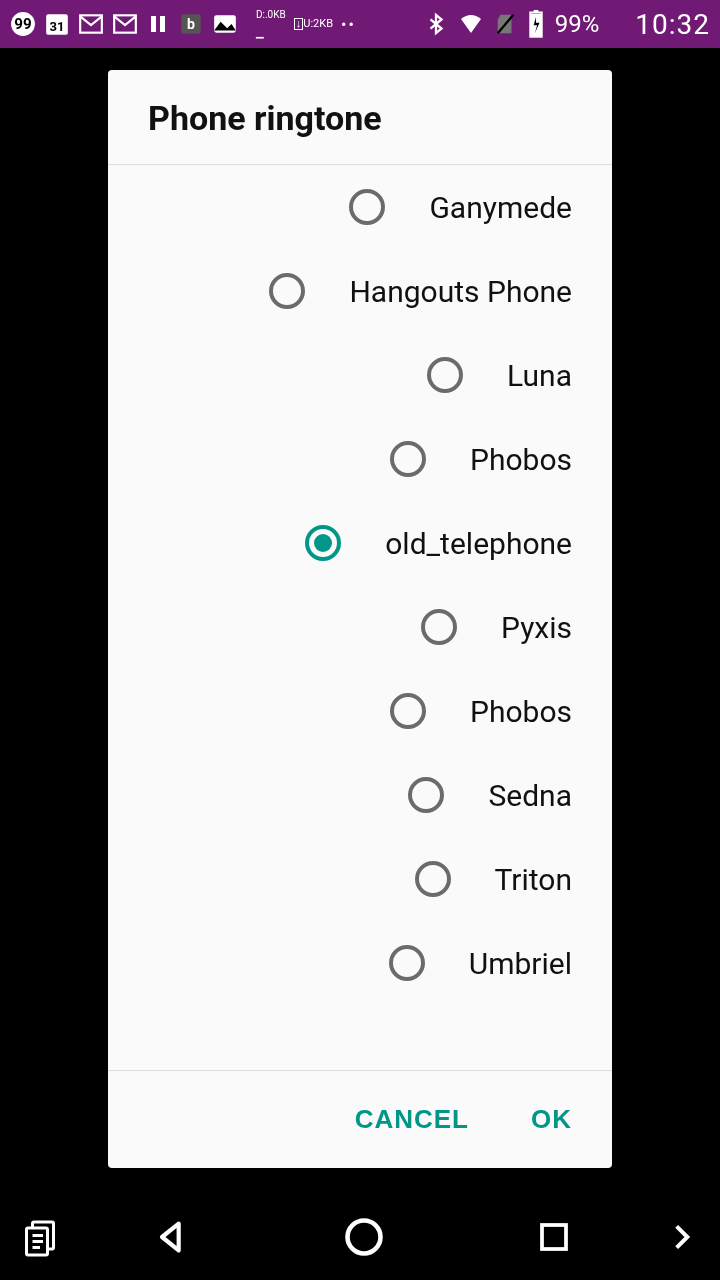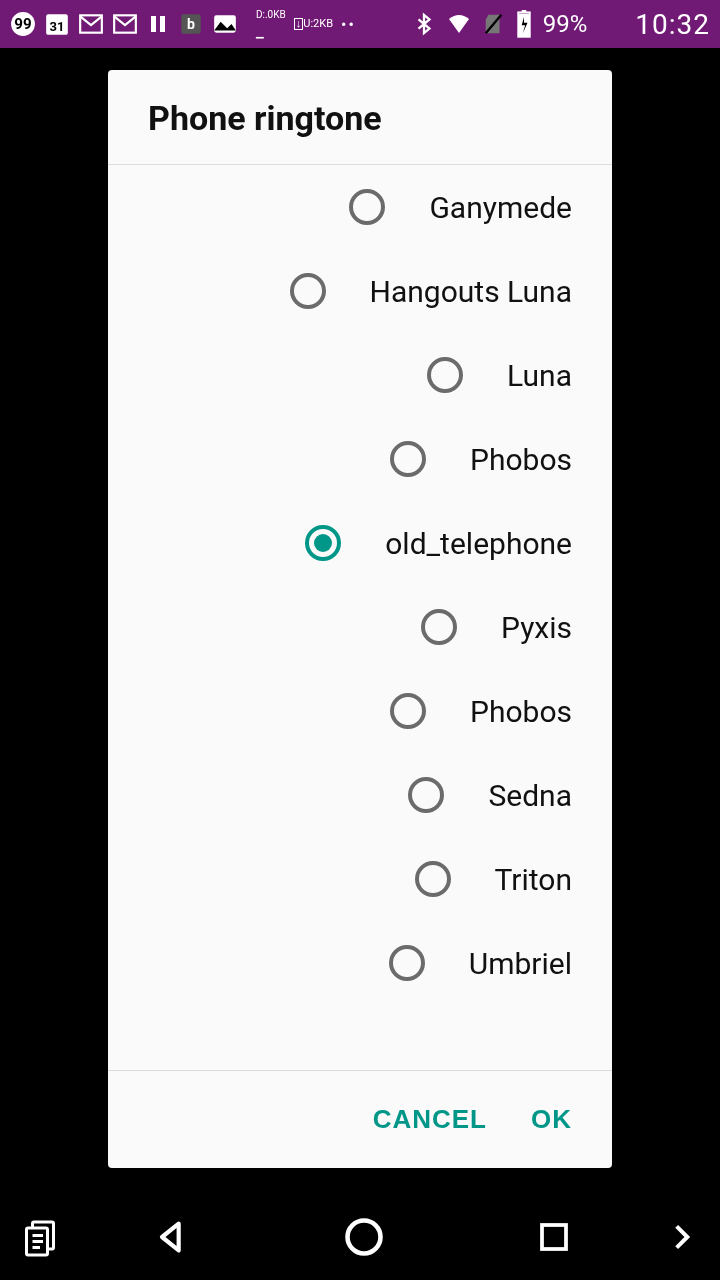--- a/index.html
+++ b/index.html
@@ -18,21 +18,21 @@
       background: #701a75;
       display: flex;
       justify-content: space-between;
       align-items: center;
       padding: 0 10px;
       color: #fff;
     }
     .status-left { display: flex; align-items: center; gap: 8px; }
     .status-right { display: flex; align-items: center; gap: 10px; font-size: 26px; font-weight: 400; }
     .status-left .sb-icon, .status-right .sb-icon { display: inline-flex; align-items: center; justify-content: center; }
-    .battery-text { font-size: 24px; margin-right: 16px; }
+    .battery-text { font-size: 24px; margin-right: 4px; }
     .clock-text { font-size: 28px; letter-spacing: 1px; margin-left: 22px; }
 
     
     .dialog {
       position: absolute;
       top: 70px;
       left: 108px;
       width: 504px;
       height: 1098px;
       background: #fafafa;
@@ -87,21 +87,21 @@
       font-size: 30px;
       color: #111;
     }
     .dialog-actions {
       border-top: 1px solid #ddd;
       height: 98px;
       display: flex;
       justify-content: flex-end;
       align-items: center;
       padding-right: 40px;
-      gap: 44px;
+      gap: 62px;
     }
     .dialog-actions .btn {
       font-size: 26px;
       font-weight: 700;
       letter-spacing: 1px;
       color: #009688;
       text-transform: uppercase;
       cursor: pointer;
       background: none; border: none;
     }
@@ -203,21 +203,21 @@
 
 <div class="dialog">
   <div class="dialog-title">Phone ringtone</div>
   <div class="dialog-list" id="option-list">
       <div class="option">
         <span class="radio"></span>
         <span class="option-label">Ganymede</span>
       </div>
       <div class="option">
         <span class="radio"></span>
-        <span class="option-label">Hangouts Luna</span>
+        <span class="option-label">Hangouts Phone</span>
       </div>
       <div class="option">
         <span class="radio"></span>
         <span class="option-label">Luna</span>
       </div>
       <div class="option">
         <span class="radio"></span>
         <span class="option-label">Phobos</span>
       </div>
       <div class="option">

